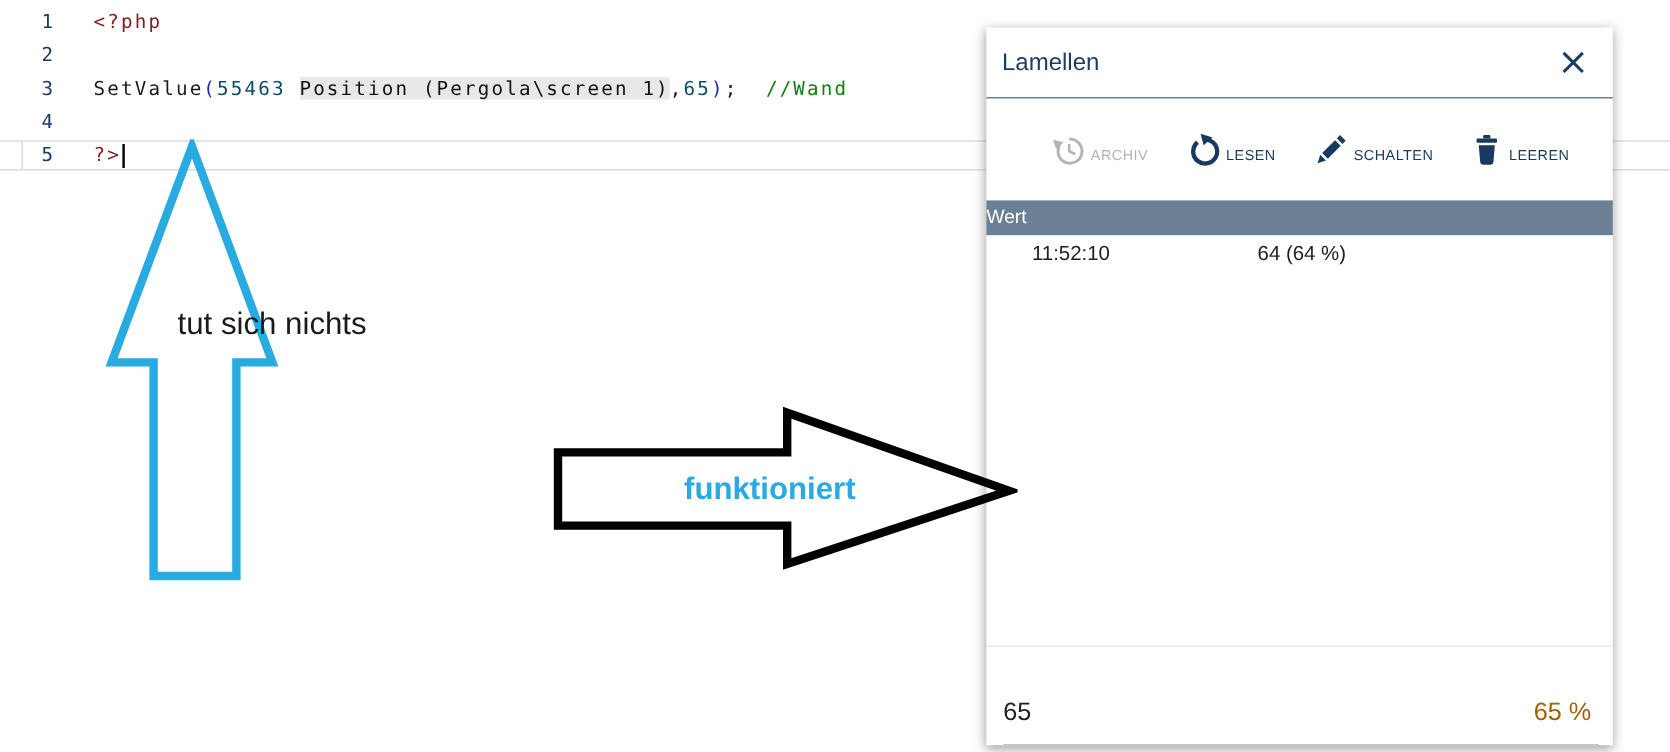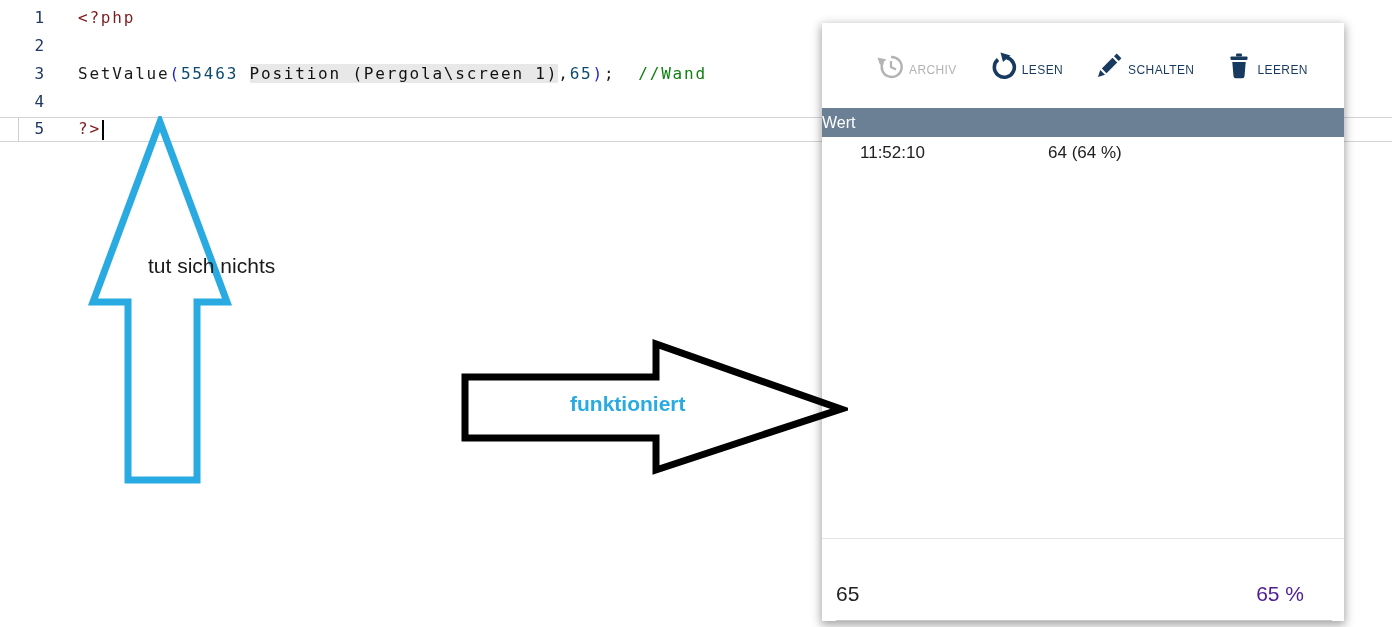--- a/index.html
+++ b/index.html
@@ -17,21 +17,21 @@
   .seg-php-tag{color:#7f1d1d;font-weight:normal;}
   .seg-paren{color:#2525d0;}
   .seg-number{color:#0c4a6e;}
   .seg-comment{color:#108010;}
   .seg-plain{color:#1a1a1a;}
   .seg-highlight{color:#111;background:#e8e8e8;}
   .caret{display:inline-block;width:2px;height:20px;background:#000;vertical-align:middle;margin-left:1px;}
 
   
   .anno{position:absolute;z-index:20;}
-  .anno-label{position:absolute;z-index:21;font-size:21px;text-align:center;}
+  .anno-label{position:absolute;z-index:21;font-size:26px;text-align:center;}
   #up-arrow-label{left:148px;top:254px;color:#1a1a1a;}
   #right-arrow-label{left:570px;top:392px;color:var(--arrow-blue,#29abe2);font-weight:bold;}
 
   
   .panel{position:absolute;left:822px;top:23px;width:522px;height:598px;background:#fff;z-index:10;
          box-shadow:0 3px 9px 1px rgba(50,50,50,.45);display:flex;flex-direction:column;}
   .panel-header{height:58px;flex:0 0 auto;display:flex;align-items:center;
                 padding:0 20px 0 13px;border-bottom:1px solid #46607c;}
   .panel-title{font-size:20px;color:#1d3c5e;}
   .close-btn{margin-left:auto;width:26px;height:26px;display:flex;align-items:center;justify-content:center;cursor:pointer;}
@@ -44,21 +44,21 @@
   .grid-header{flex:0 0 29px;background:#6b8095;display:flex;align-items:center;color:#fff;font-size:16px;}
   .grid-row{flex:0 0 31px;display:flex;align-items:center;color:#212121;font-size:17px;}
   .cell-c1{width:188px;padding-left:38px;}
   .cell-c2{flex:1;}
   .grid-spacer{flex:1;}
   .form-divider{flex:0 0 auto;border-top:1px solid #e3e3e3;}
   .form{flex:0 0 auto;padding:33px 12px 0 14px;}
   .form-label{font-size:15px;color:#757575;}
   .input-line{display:flex;align-items:baseline;margin-top:10px;padding-bottom:14px;border-bottom:1px solid #c9c9c9;}
   .input-value{flex:1;font-size:21px;color:#212121;}
-  .input-unit{font-size:21px;color:#4c1d95;margin-right:28px;}
+  .input-unit{font-size:21px;color:#a16207;margin-right:6px;}
 </style>
 </head>
 <body>
 
 <div class="stage">
 
   <div class="editor" id="editor">
       <div class="code-line">
         <span class="gutter-num">1</span>
         <span class="code-content"><span class="seg seg-php-tag">&lt;?php</span></span>
@@ -85,20 +85,29 @@
     <polygon points="73,6 6,186 41,186 41,364 110,364 110,186 140,186" fill="none" stroke="#29abe2" stroke-width="7" stroke-linejoin="miter"></polygon>
   </svg>
   <div class="anno-label" id="up-arrow-label">tut sich nichts</div>
 
   <svg class="anno" style="left:460px;top:339px;" width="388" height="138" viewBox="0 0 388 138">
     <polygon points="5,38 196,38 196,5 381,70 196,131 196,99 5,99" fill="none" stroke="#000000" stroke-width="7" stroke-linejoin="miter"></polygon>
   </svg>
   <div class="anno-label" id="right-arrow-label">funktioniert</div>
 
   <div class="panel">
+    <div class="panel-header">
+      <span class="panel-title">Lamellen</span>
+      <span class="close-btn">
+        <svg width="24" height="24" viewBox="0 0 24 24">
+          <line x1="4" y1="4" x2="20" y2="20" stroke="#1d3c5e" stroke-width="2.6"></line>
+          <line x1="20" y1="4" x2="4" y2="20" stroke="#1d3c5e" stroke-width="2.6"></line>
+        </svg>
+      </span>
+    </div>
 
     <div class="toolbar" id="toolbar">
         <div class="tb-item disabled">
           <svg width="30" height="28" viewBox="0 0 30 28">
     <path d="M9,10 A10,10 0 1 0 17,5" fill="none" stroke="#b3b3b3" stroke-width="2.4"></path>
     <polygon points="3.5,5.5 12.5,7.5 6,13" fill="#b3b3b3"></polygon>
     <path d="M17,9 L17,15 L22,17.5" fill="none" stroke="#b3b3b3" stroke-width="2.2"></path>
           </svg>
           <span class="tb-label">ARCHIV</span>
         </div>

